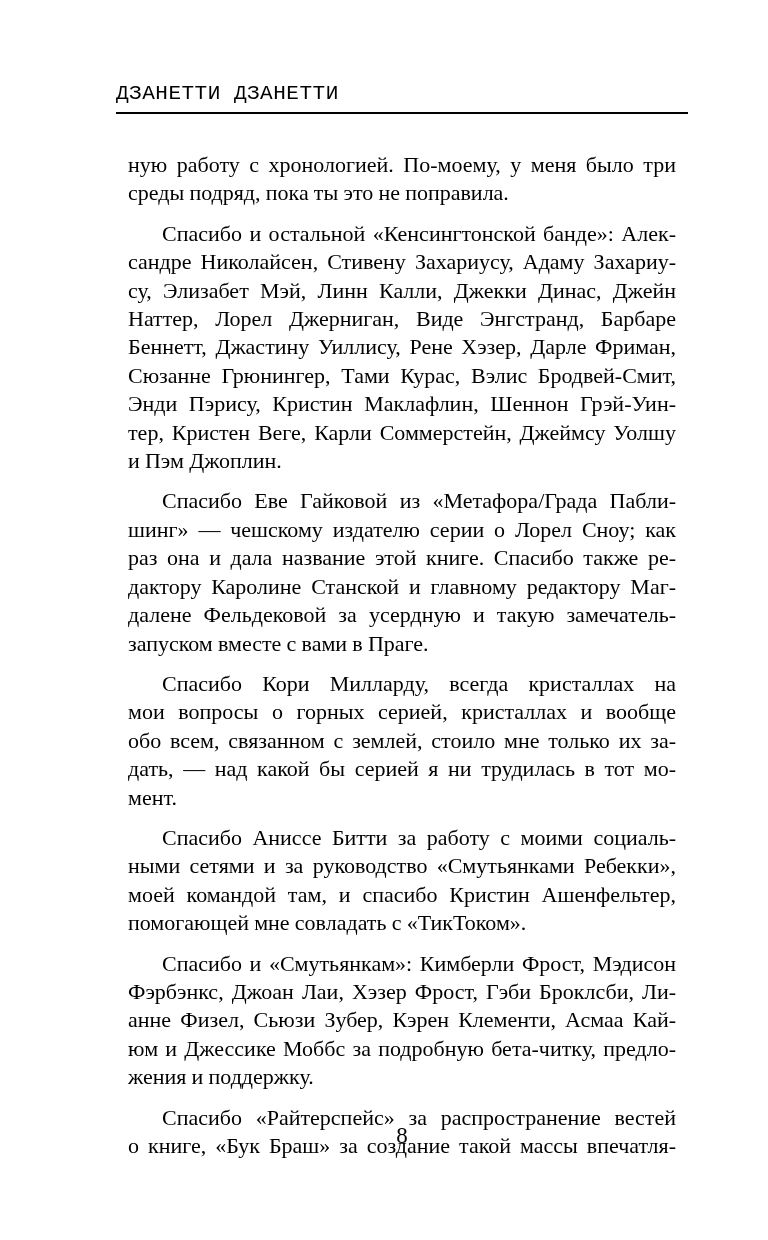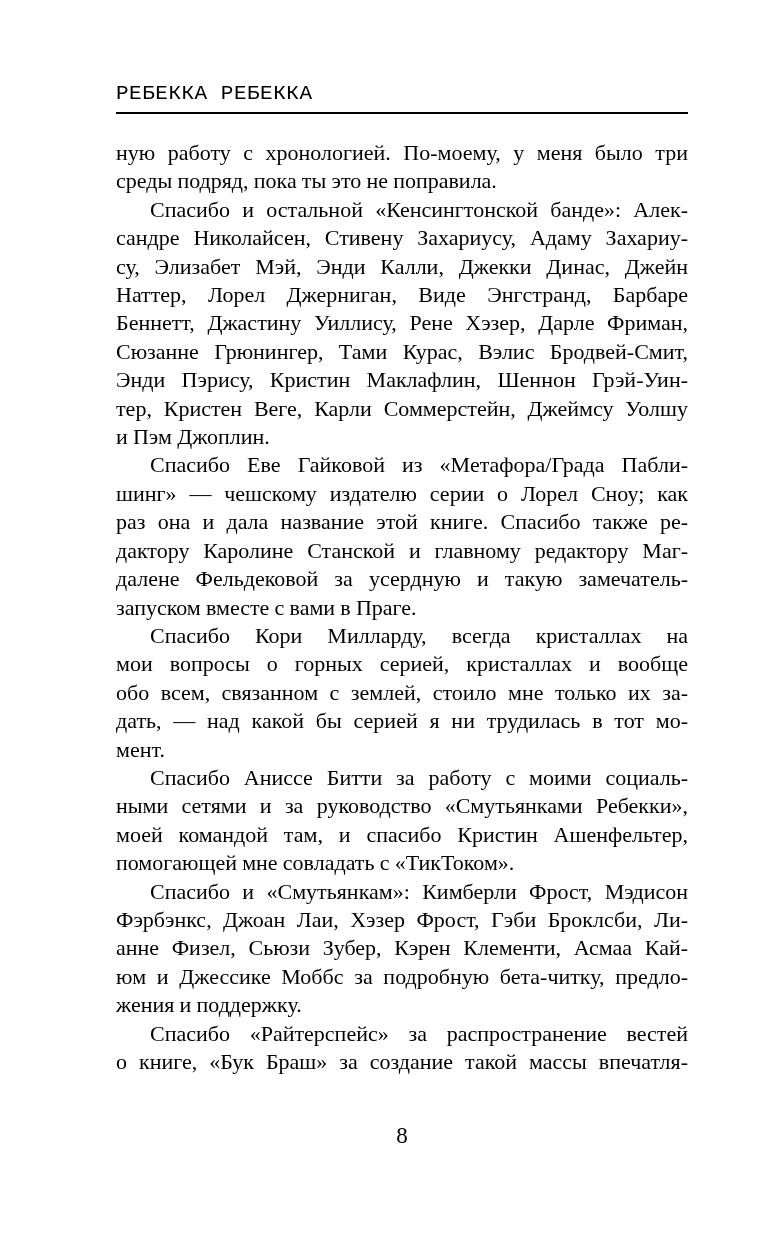--- a/index.html
+++ b/index.html
@@ -38,21 +38,21 @@
   }
   .body-text {
     position: absolute;
     left: 116px;
     top: 139px;
     width: 572px;
     font-size: 22px;
     line-height: 28.4px;
     color: #000000;
   }
-  .para { margin: 0; padding: 0; }
+  .para { margin: 12px; padding: 0; }
   .line {
     text-align: justify;
     text-align-last: justify;
     word-spacing: -0.3px;
   }
   .line.first-indent { padding-left: 34px; }
   .line.last-line { text-align-last: left; }
   .page-number {
     position: absolute;
     left: 116px;
@@ -61,31 +61,31 @@
     text-align: center;
     font-size: 23px;
     line-height: 28px;
     color: #000000;
   }
 </style>
 </head>
 <body>
 
 <div class="page">
-  <div class="running-head">РЕБЕККА РЕБЕККА</div>
+  <div class="running-head">ДЗАНЕТТИ ДЗАНЕТТИ</div>
   <div class="head-rule"></div>
   <div class="body-text">
       <div class="para">
         <div class="line">ную работу с хронологией. По-моему, у меня было три</div>
         <div class="line last-line">среды подряд, пока ты это не поправила.</div>
       </div>
       <div class="para">
         <div class="line first-indent">Спасибо и остальной «Кенсингтонской банде»: Алек-</div>
         <div class="line">сандре Николайсен, Стивену Захариусу, Адаму Захариу-</div>
-        <div class="line">су, Элизабет Мэй, Энди Калли, Джекки Динас, Джейн</div>
+        <div class="line">су, Элизабет Мэй, Линн Калли, Джекки Динас, Джейн</div>
         <div class="line">Наттер, Лорел Джерниган, Виде Энгстранд, Барбаре</div>
         <div class="line">Беннетт, Джастину Уиллису, Рене Хэзер, Дарле Фриман,</div>
         <div class="line">Сюзанне Грюнингер, Тами Курас, Вэлис Бродвей-Смит,</div>
         <div class="line">Энди Пэрису, Кристин Маклафлин, Шеннон Грэй-Уин-</div>
         <div class="line">тер, Кристен Веге, Карли Соммерстейн, Джеймсу Уолшу</div>
         <div class="line last-line">и Пэм Джоплин.</div>
       </div>
       <div class="para">
         <div class="line first-indent">Спасибо Еве Гайковой из «Метафора/Града Пабли-</div>
         <div class="line">шинг» — чешскому издателю серии о Лорел Сноу; как</div>

